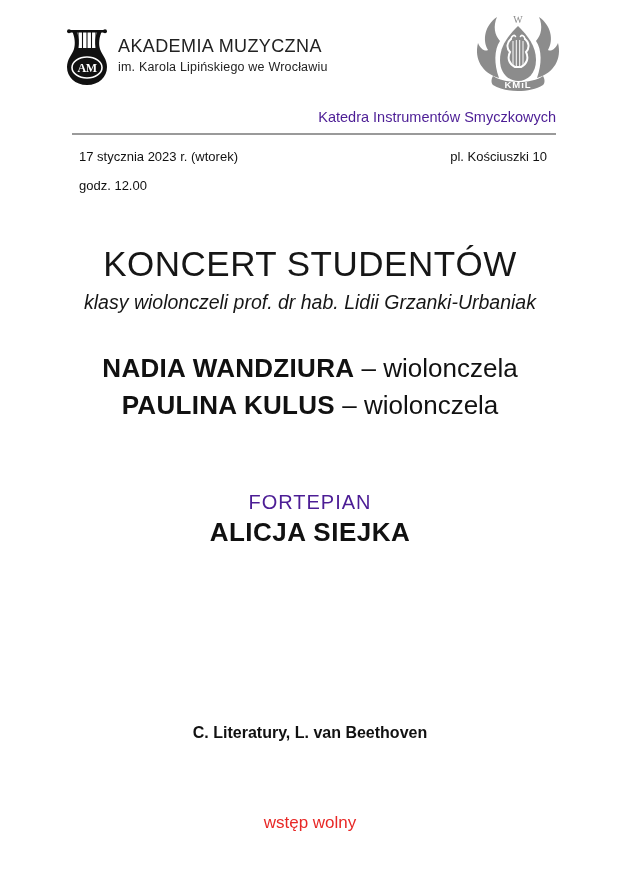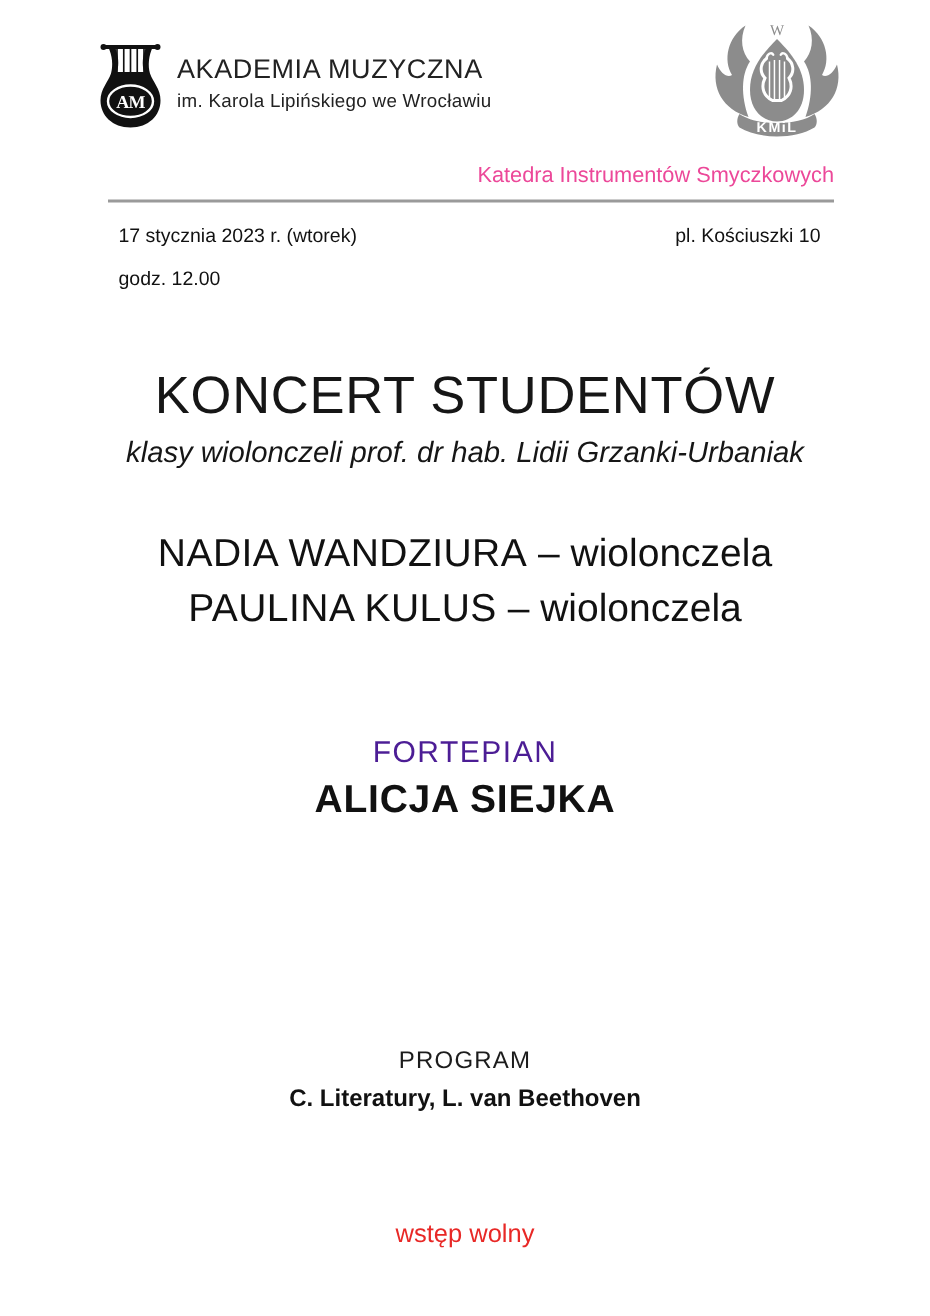--- a/index.html
+++ b/index.html
@@ -18,21 +18,21 @@
   .academy-name {
     font-size:18px; letter-spacing:0.4px; color:#222;
     font-family:"Liberation Sans", sans-serif;
   }
   .academy-sub { font-size:12.5px; color:#222; margin-top:3px; letter-spacing:0.2px; }
 
   .kmil-logo { position:absolute; left:466px; top:12px; width:104px; height:88px; }
 
   .department {
     position:absolute; right:64px; top:109px;
-    font-size:14.5px; color:#ec4899;
+    font-size:14.5px; color:#4c1d95;
   }
   .rule {
     position:absolute; left:72px; right:64px; top:133px;
     border-top:2px solid #9a9a9a; height:0;
   }
 
   
   .event-info {
     position:absolute; left:79px; right:73px; top:142px;
     display:flex; justify-content:space-between;
@@ -40,21 +40,21 @@
   }
   .event-info .right { text-align:right; }
 
   
   .cblock { position:absolute; left:0; width:100%; text-align:center; }
 
   .title    { top:243px; font-size:35px; line-height:42px; font-weight:400; margin:0; letter-spacing:0.5px; color:#161616; }
   .subtitle { top:289px; font-size:19.5px; line-height:27px; font-style:italic; color:#161616; }
 
   .performers { top:350px; font-size:26px; line-height:37px; color:#111; }
-  .pname { font-weight:400; letter-spacing:0.3px;margin-top:44px; }
+  .pname { font-weight:700; letter-spacing:0.3px;margin-top:44px; }
   .pinst { font-weight:400; }
 
   .role    { top:489px; font-size:20px; line-height:26px; letter-spacing:1px; color:#4c1d95; }
   .pianist { top:517px; font-size:26px; line-height:30px; font-weight:700; letter-spacing:0.5px; color:#111; }
 
   .program-label { top:697px; font-size:16px; line-height:22px; letter-spacing:0.8px; color:#1c1c1c; }
   .composers     { top:722px; font-size:16px; line-height:22px; font-weight:700; color:#111; }
 
   .admission { top:812px; font-size:17px; line-height:22px; color:#e82826; }
 </style>
@@ -127,18 +127,17 @@
     </div>
     <div class="performer">
       <span class="pname">PAULINA KULUS</span>
       <span class="pinst">– wiolonczela</span>
     </div>
   </div>
 
   <div class="cblock role">FORTEPIAN</div>
   <div class="cblock pianist">ALICJA SIEJKA</div>
 
-  <div class="cblock program-label">PROGRAM</div>
   <div class="cblock composers">C. Literatury, L. van Beethoven</div>
 
   <div class="cblock admission">wstęp wolny</div>
 
 </div>
 
 </body></html>

